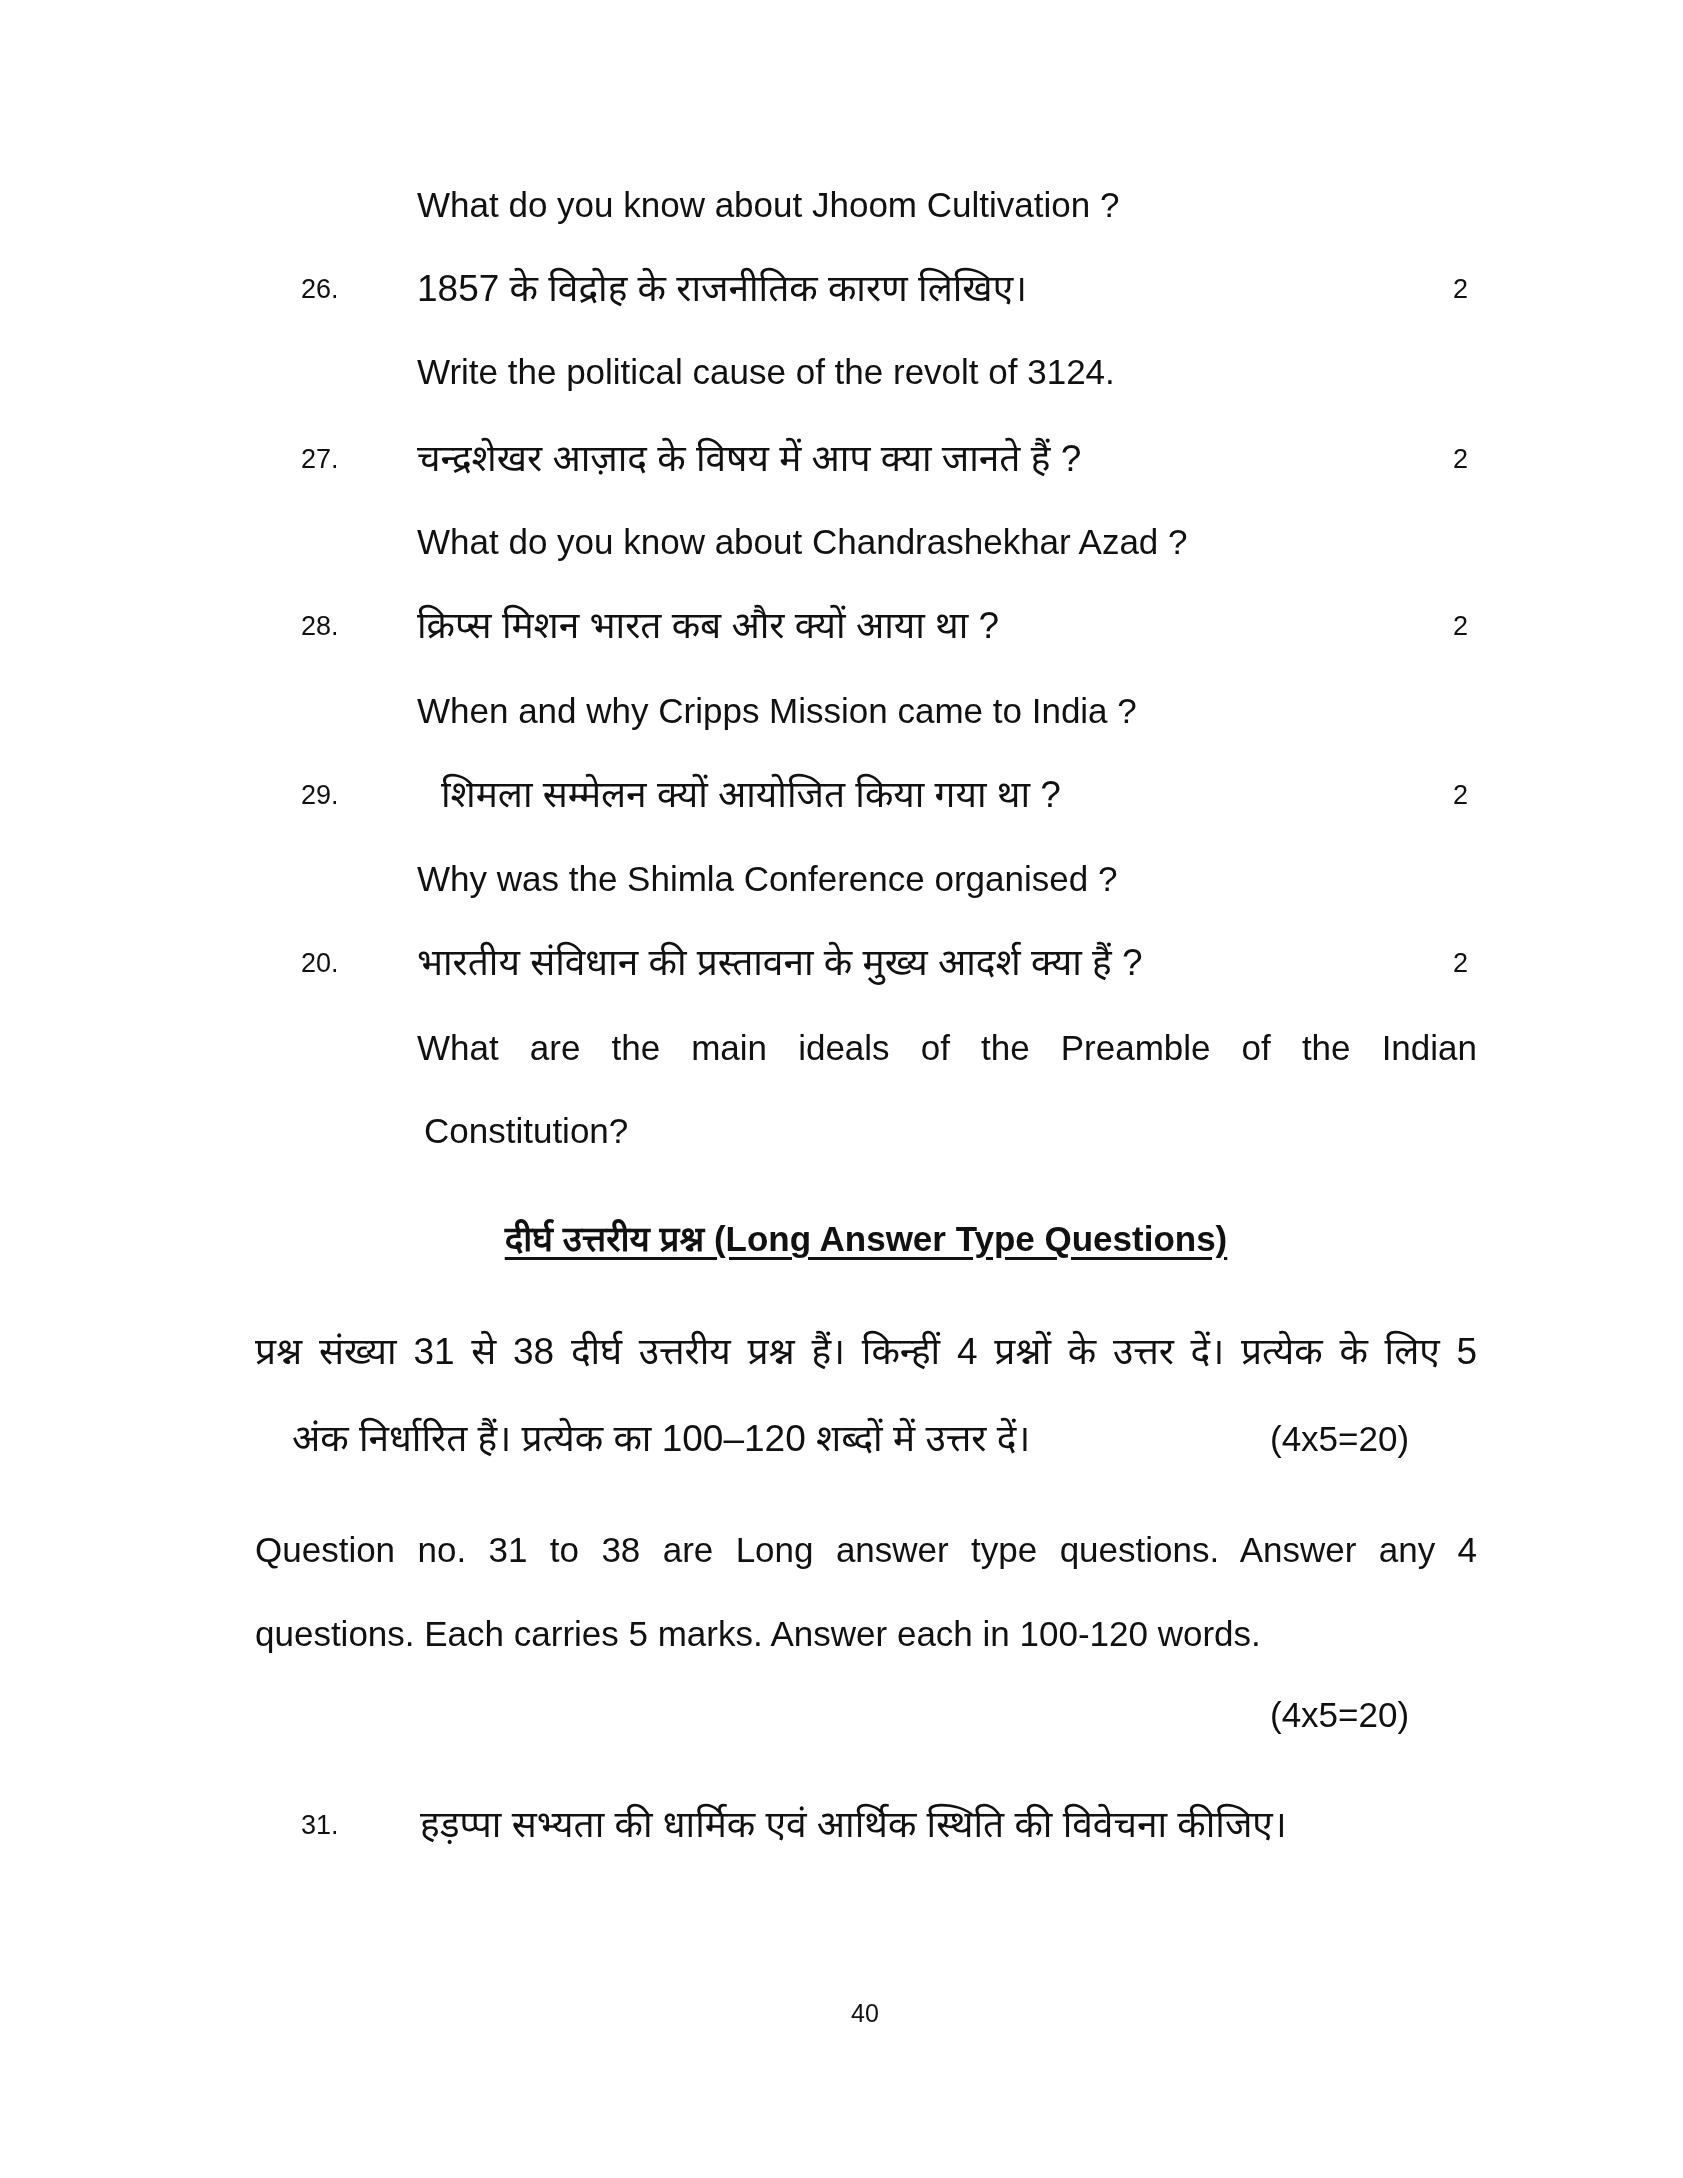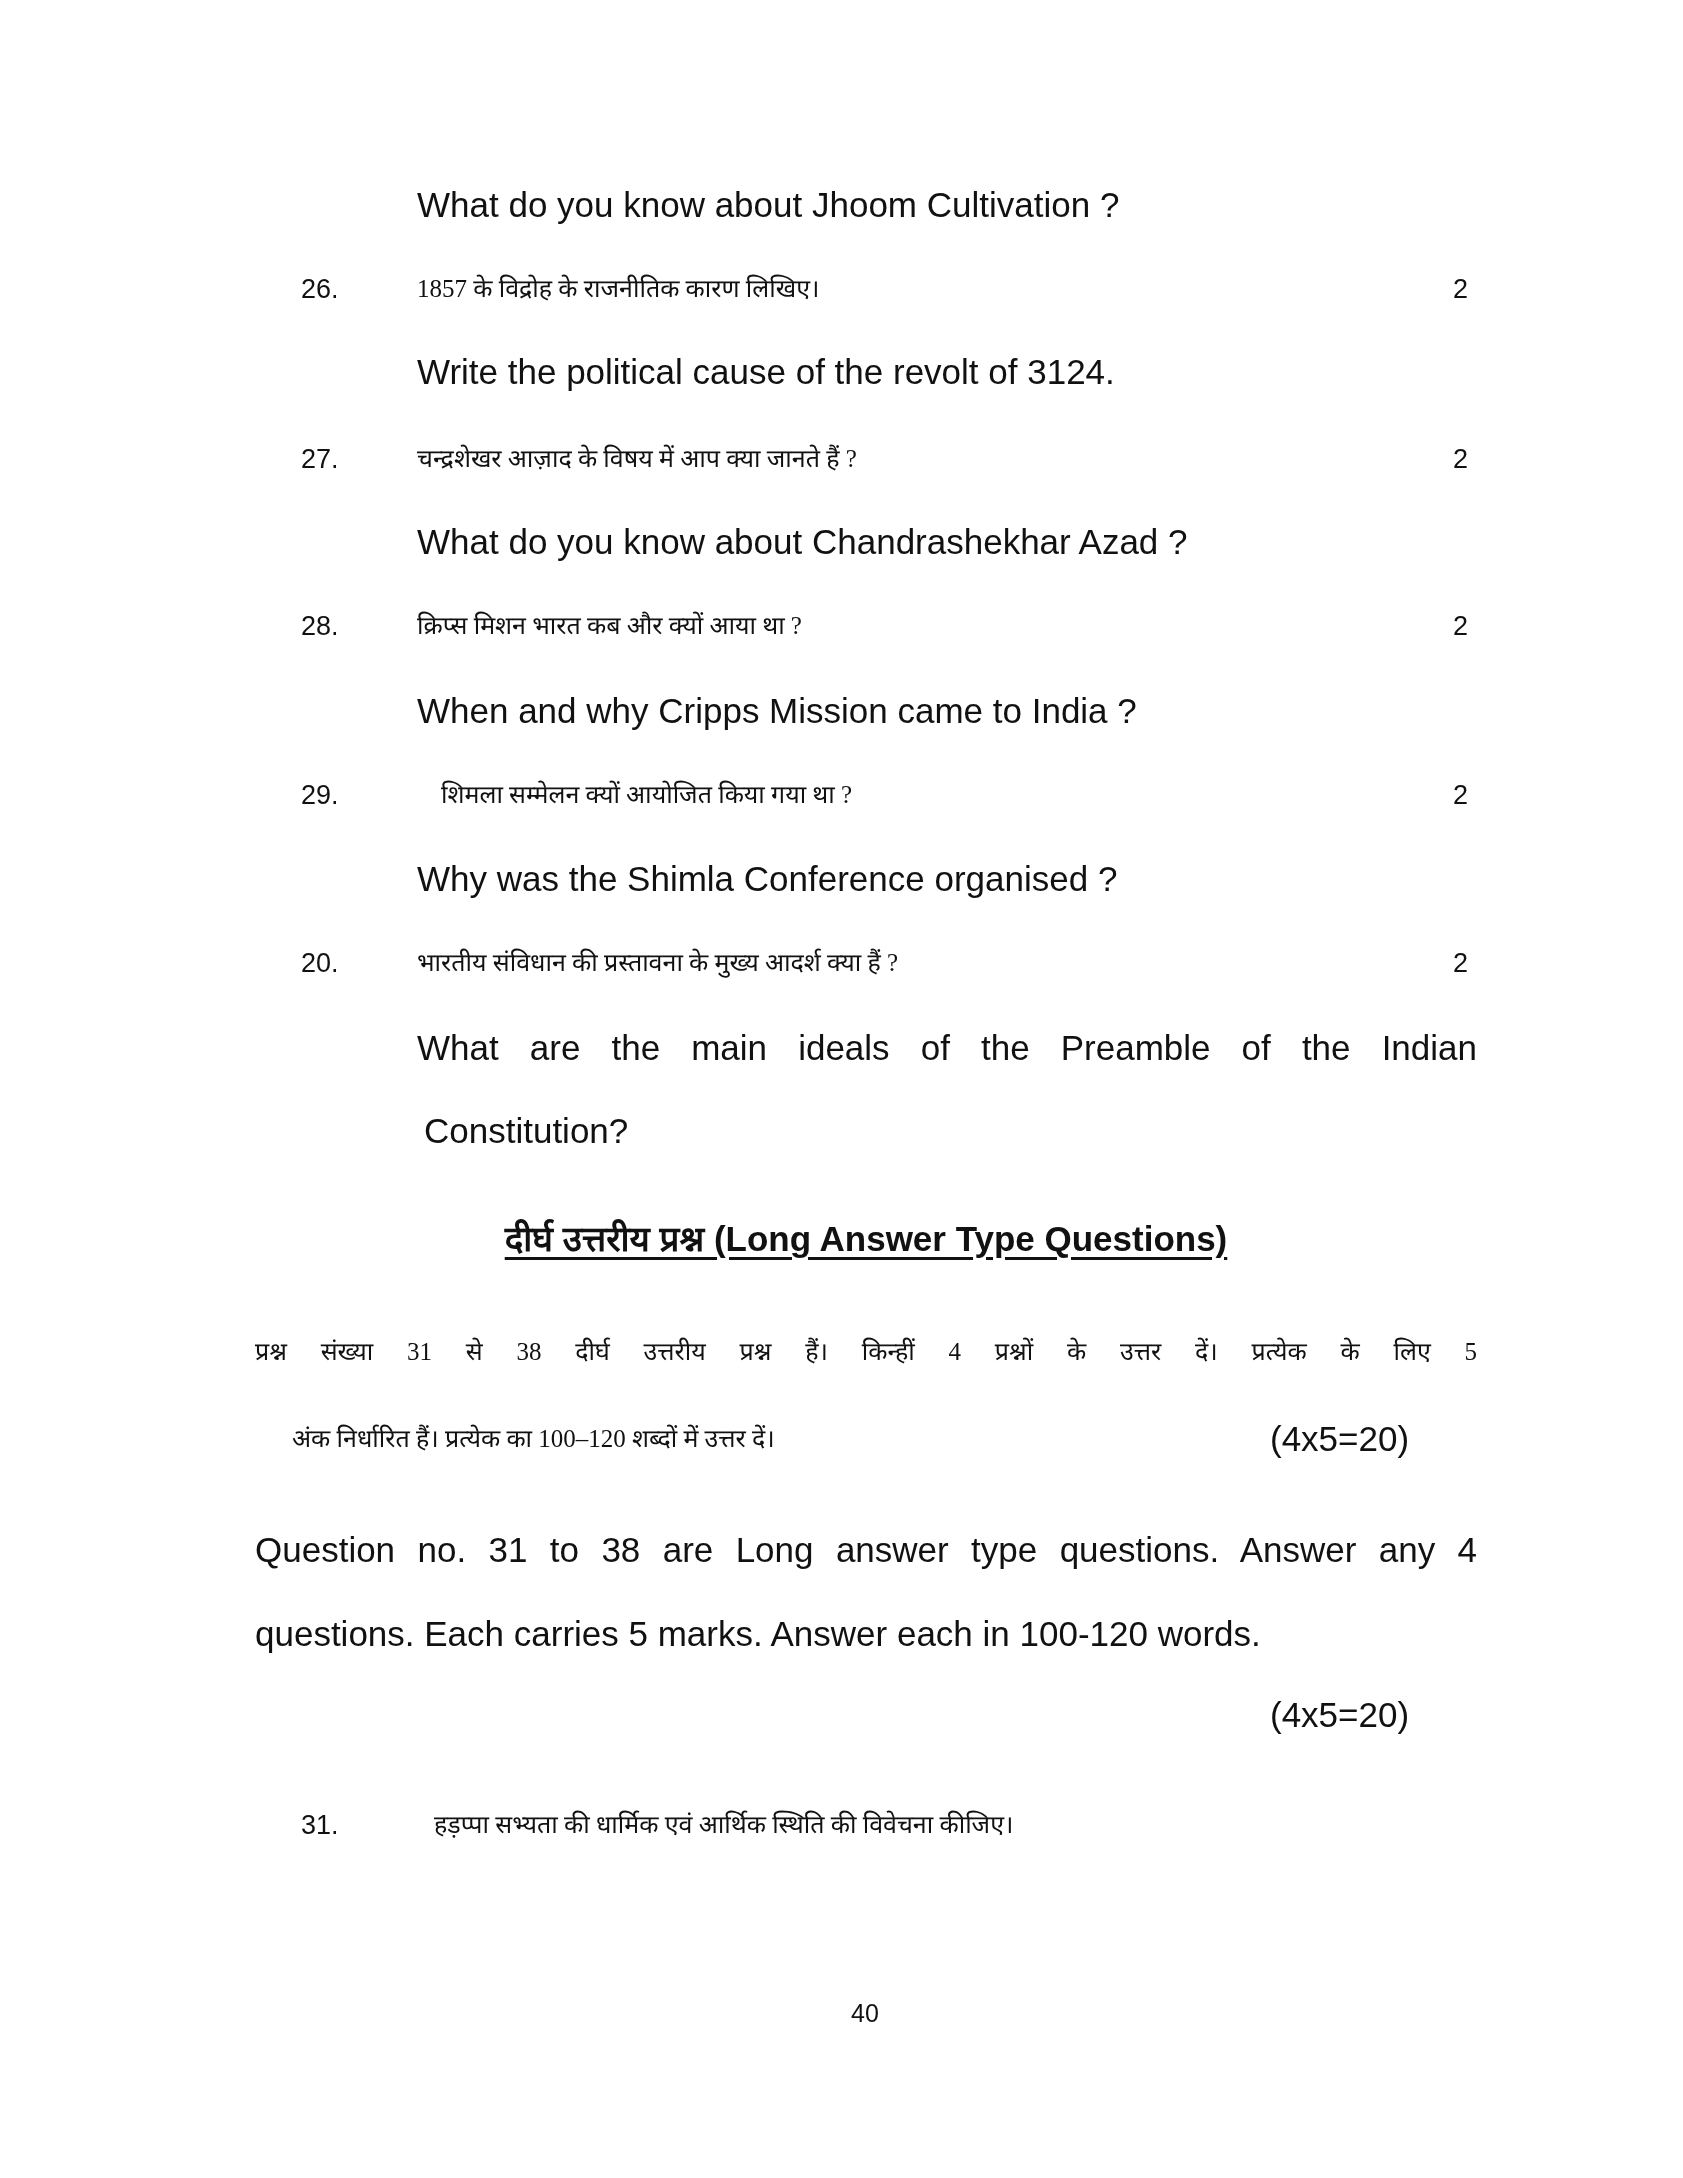--- a/index.html
+++ b/index.html
@@ -1,20 +1,20 @@
 <!DOCTYPE html>
 <html><head>
 <meta charset="utf-8">
 <style>
   html, body { margin:0; padding:0; background:#ffffff; }
   body { width:1683px; height:2178px; position:relative; overflow:hidden;
          font-family:"Liberation Sans", "DejaVu Sans", sans-serif; color:#111; }
   .abs { position:absolute; white-space:nowrap; }
   .en { font-size:35px; line-height:40px; }
-  .hi { font-size:25px; line-height:40px; font-family:Liberation Serif, serif; }
+  .hi { font-size:37px; line-height:40px; font-family:Liberation Sans, sans-serif; }
   .num { font-size:27px; line-height:40px; }
   .mark { font-size:27px; line-height:40px; }
   .justify { text-align:justify; text-align-last:justify; white-space:normal; }
   .heading { font-weight:bold; font-size:35px; line-height:40px; text-decoration:underline; text-underline-offset:6px; }
   .pageno { font-size:25px; line-height:30px; }
 </style>
 </head>
 <body>
 
 <div>
@@ -51,18 +51,18 @@
 
   <div class="abs hi justify" style="left:255px; top:1332px; width:1222px;">प्रश्न संख्या 31 से 38 दीर्घ उत्तरीय प्रश्न हैं। किन्हीं 4 प्रश्नों के उत्तर दें। प्रत्येक के लिए 5</div>
   <div class="abs hi" style="left:255px; top:1419px;margin-left:37px;">अंक निर्धारित हैं। प्रत्येक का 100–120 शब्दों में उत्तर दें।</div>
   <div class="abs en" style="left:1270px; top:1419px;">(4x5=20)</div>
 
   <div class="abs en justify" style="left:255px; top:1530px; width:1222px;">Question no. 31 to 38 are Long answer type questions. Answer any 4</div>
   <div class="abs en" style="left:255px; top:1614px;">questions. Each carries 5 marks. Answer each in 100-120 words.</div>
   <div class="abs en" style="left:1270px; top:1695px;">(4x5=20)</div>
 
   <div class="abs num" style="left:301px; top:1805px;">31.</div>
-  <div class="abs hi" style="left:434px; top:1805px;">हड़प्पा सभ्यता की धार्मिक एवं आर्थिक स्थिति की विवेचना कीजिए।</div>
+  <div class="abs hi" style="left:420px; top:1805px;">हड़प्पा सभ्यता की धार्मिक एवं आर्थिक स्थिति की विवेचना कीजिए।</div>
 
   <div class="abs pageno" style="left:851px; top:1998px;">40</div>
 
 </div>
 
 
 </body></html>

